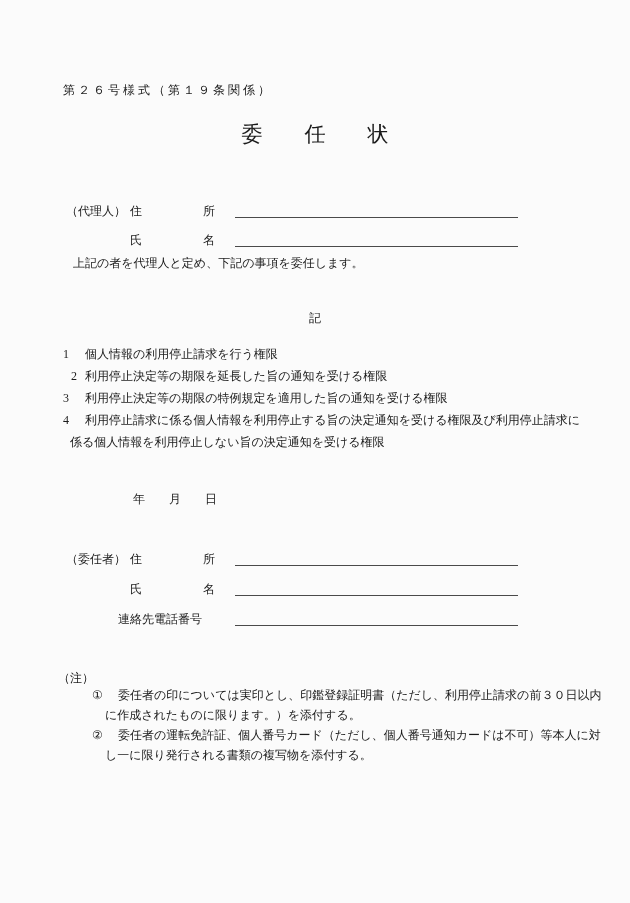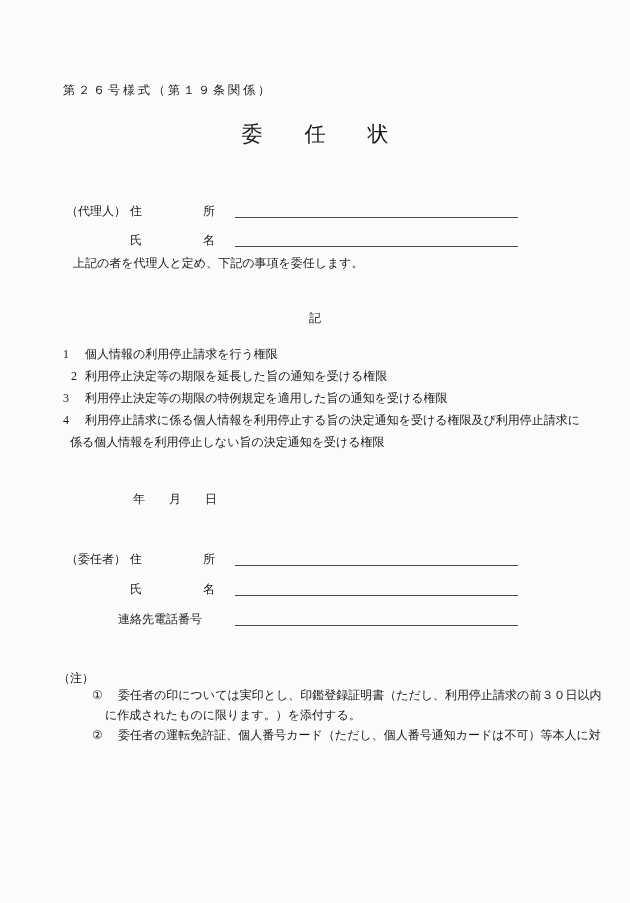--- a/index.html
+++ b/index.html
@@ -110,14 +110,15 @@
   <div class="abs" style="left:58px; top:671px;">（注）</div>
 
   <div class="abs note-row" style="top:688px;">
     <span class="note-num">①</span><span>委任者の印については実印とし、印鑑登録証明書（ただし、利用停止請求の前３０日以内</span>
   </div>
   <div class="abs" style="left:105px; top:708px;">に作成されたものに限ります。）を添付する。</div>
 
   <div class="abs note-row" style="top:728px;">
     <span class="note-num">②</span><span>委任者の運転免許証、個人番号カード（ただし、個人番号通知カードは不可）等本人に対</span>
   </div>
+  <div class="abs" style="left:105px; top:748px;">し一に限り発行される書類の複写物を添付する。</div>
 
 </div>
 
 </body></html>

